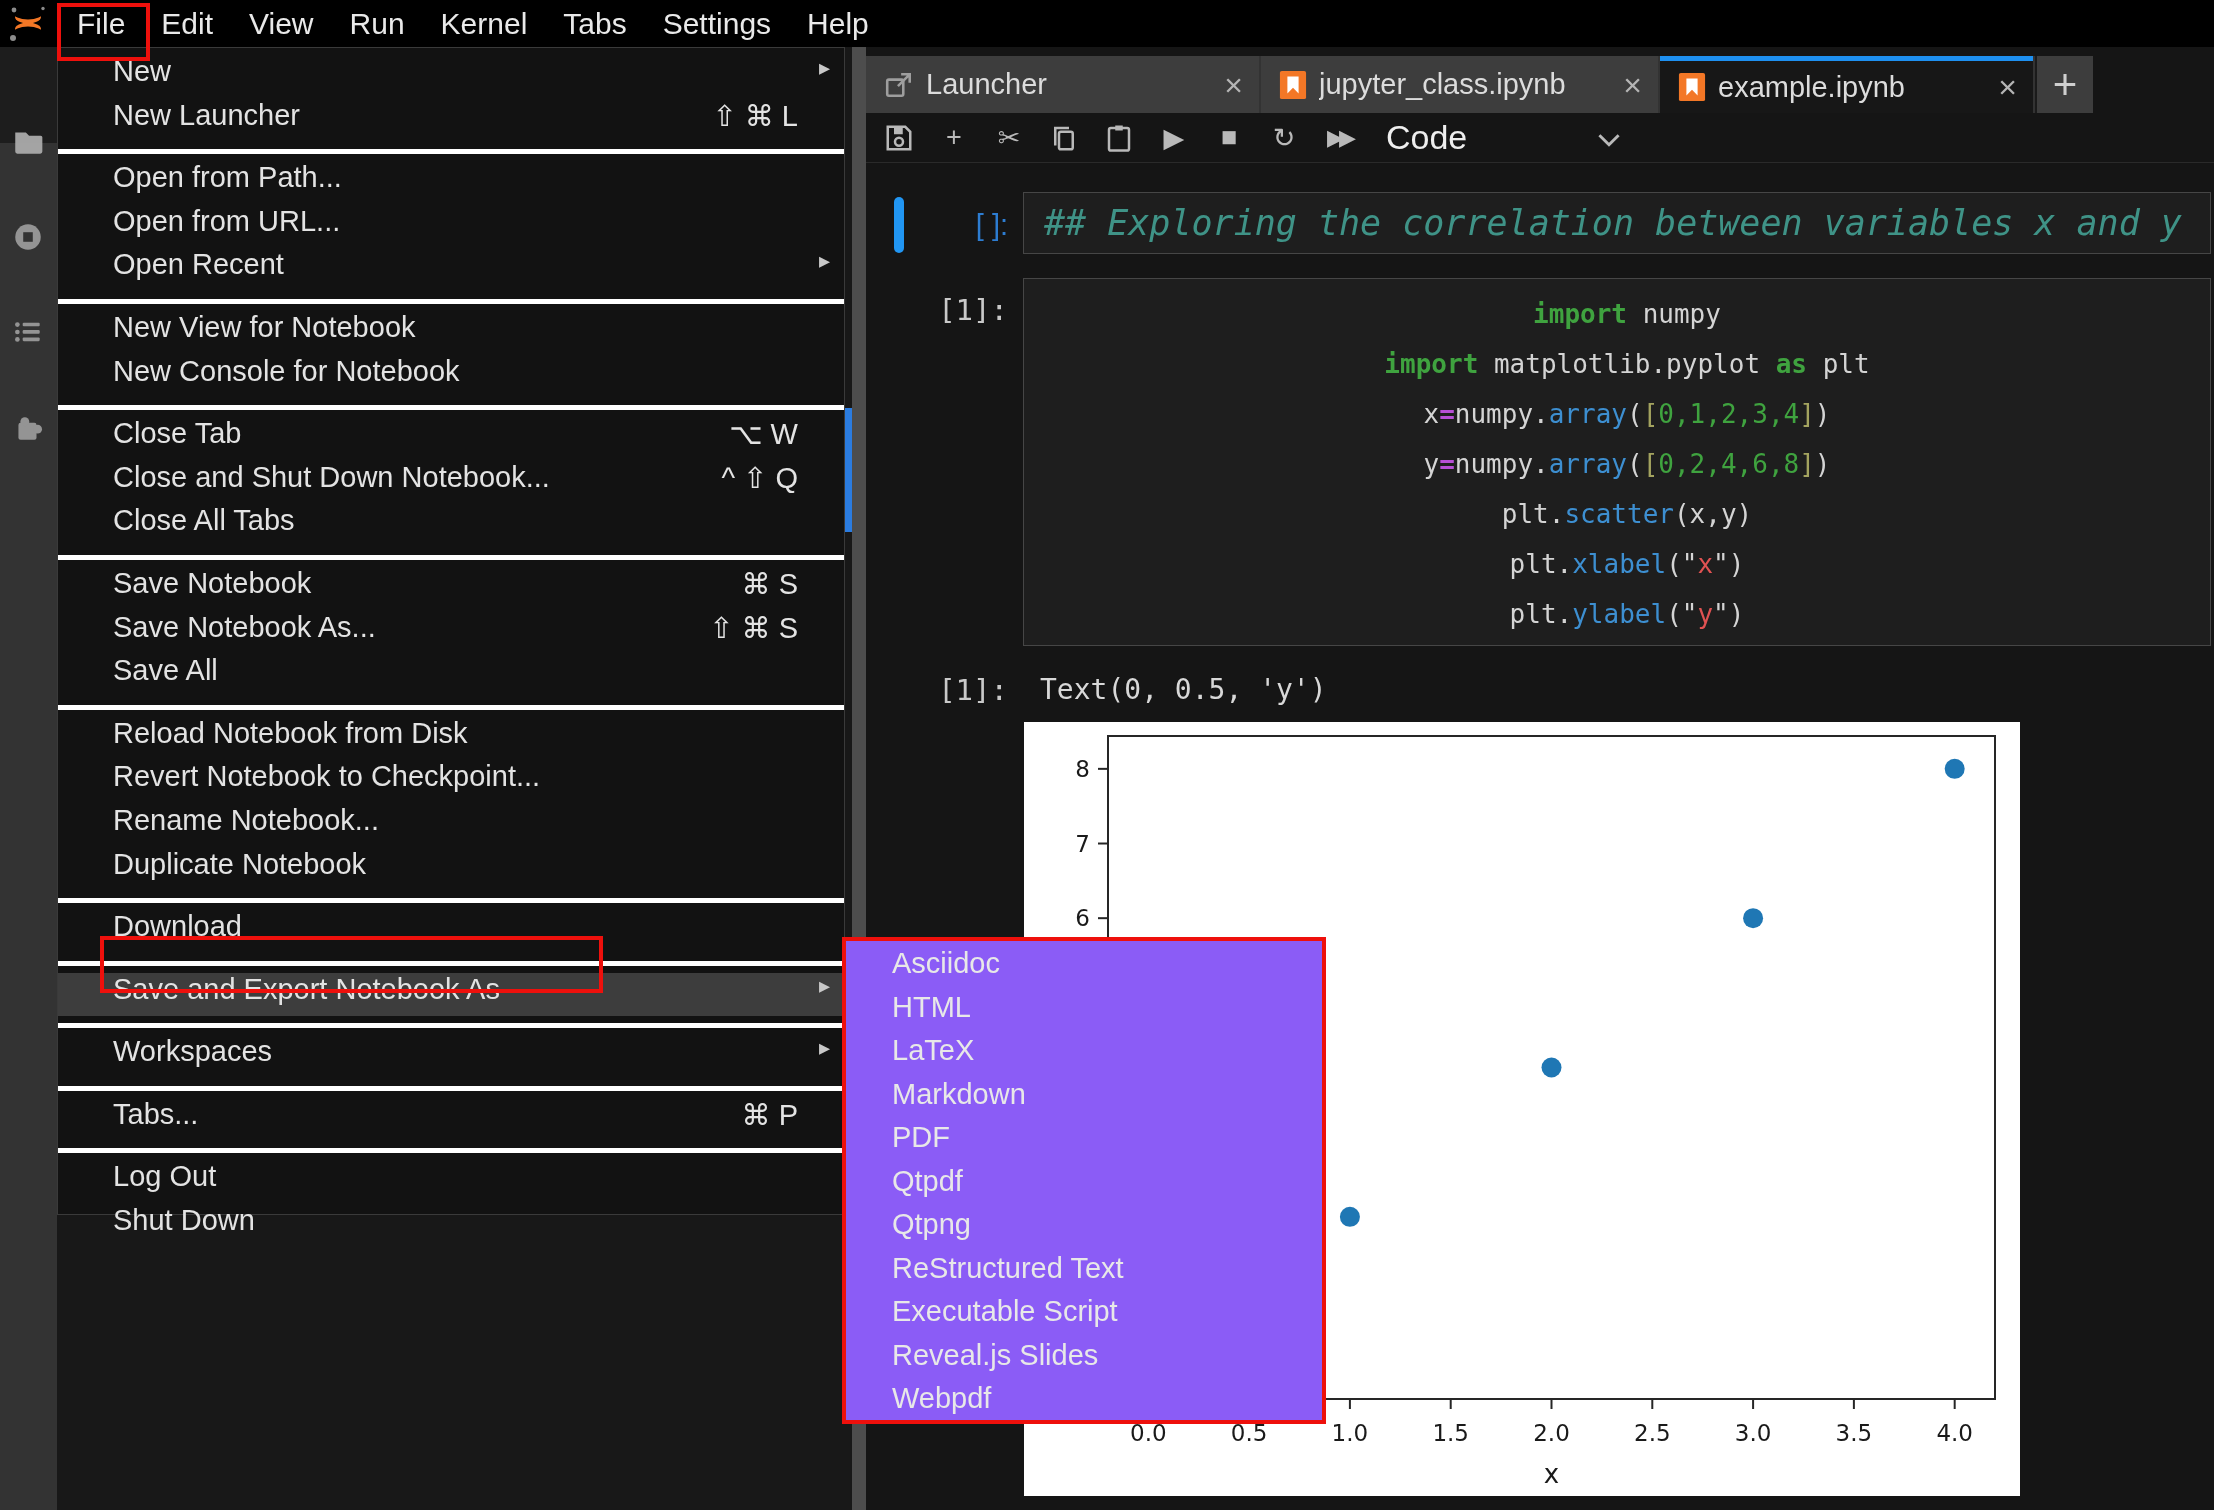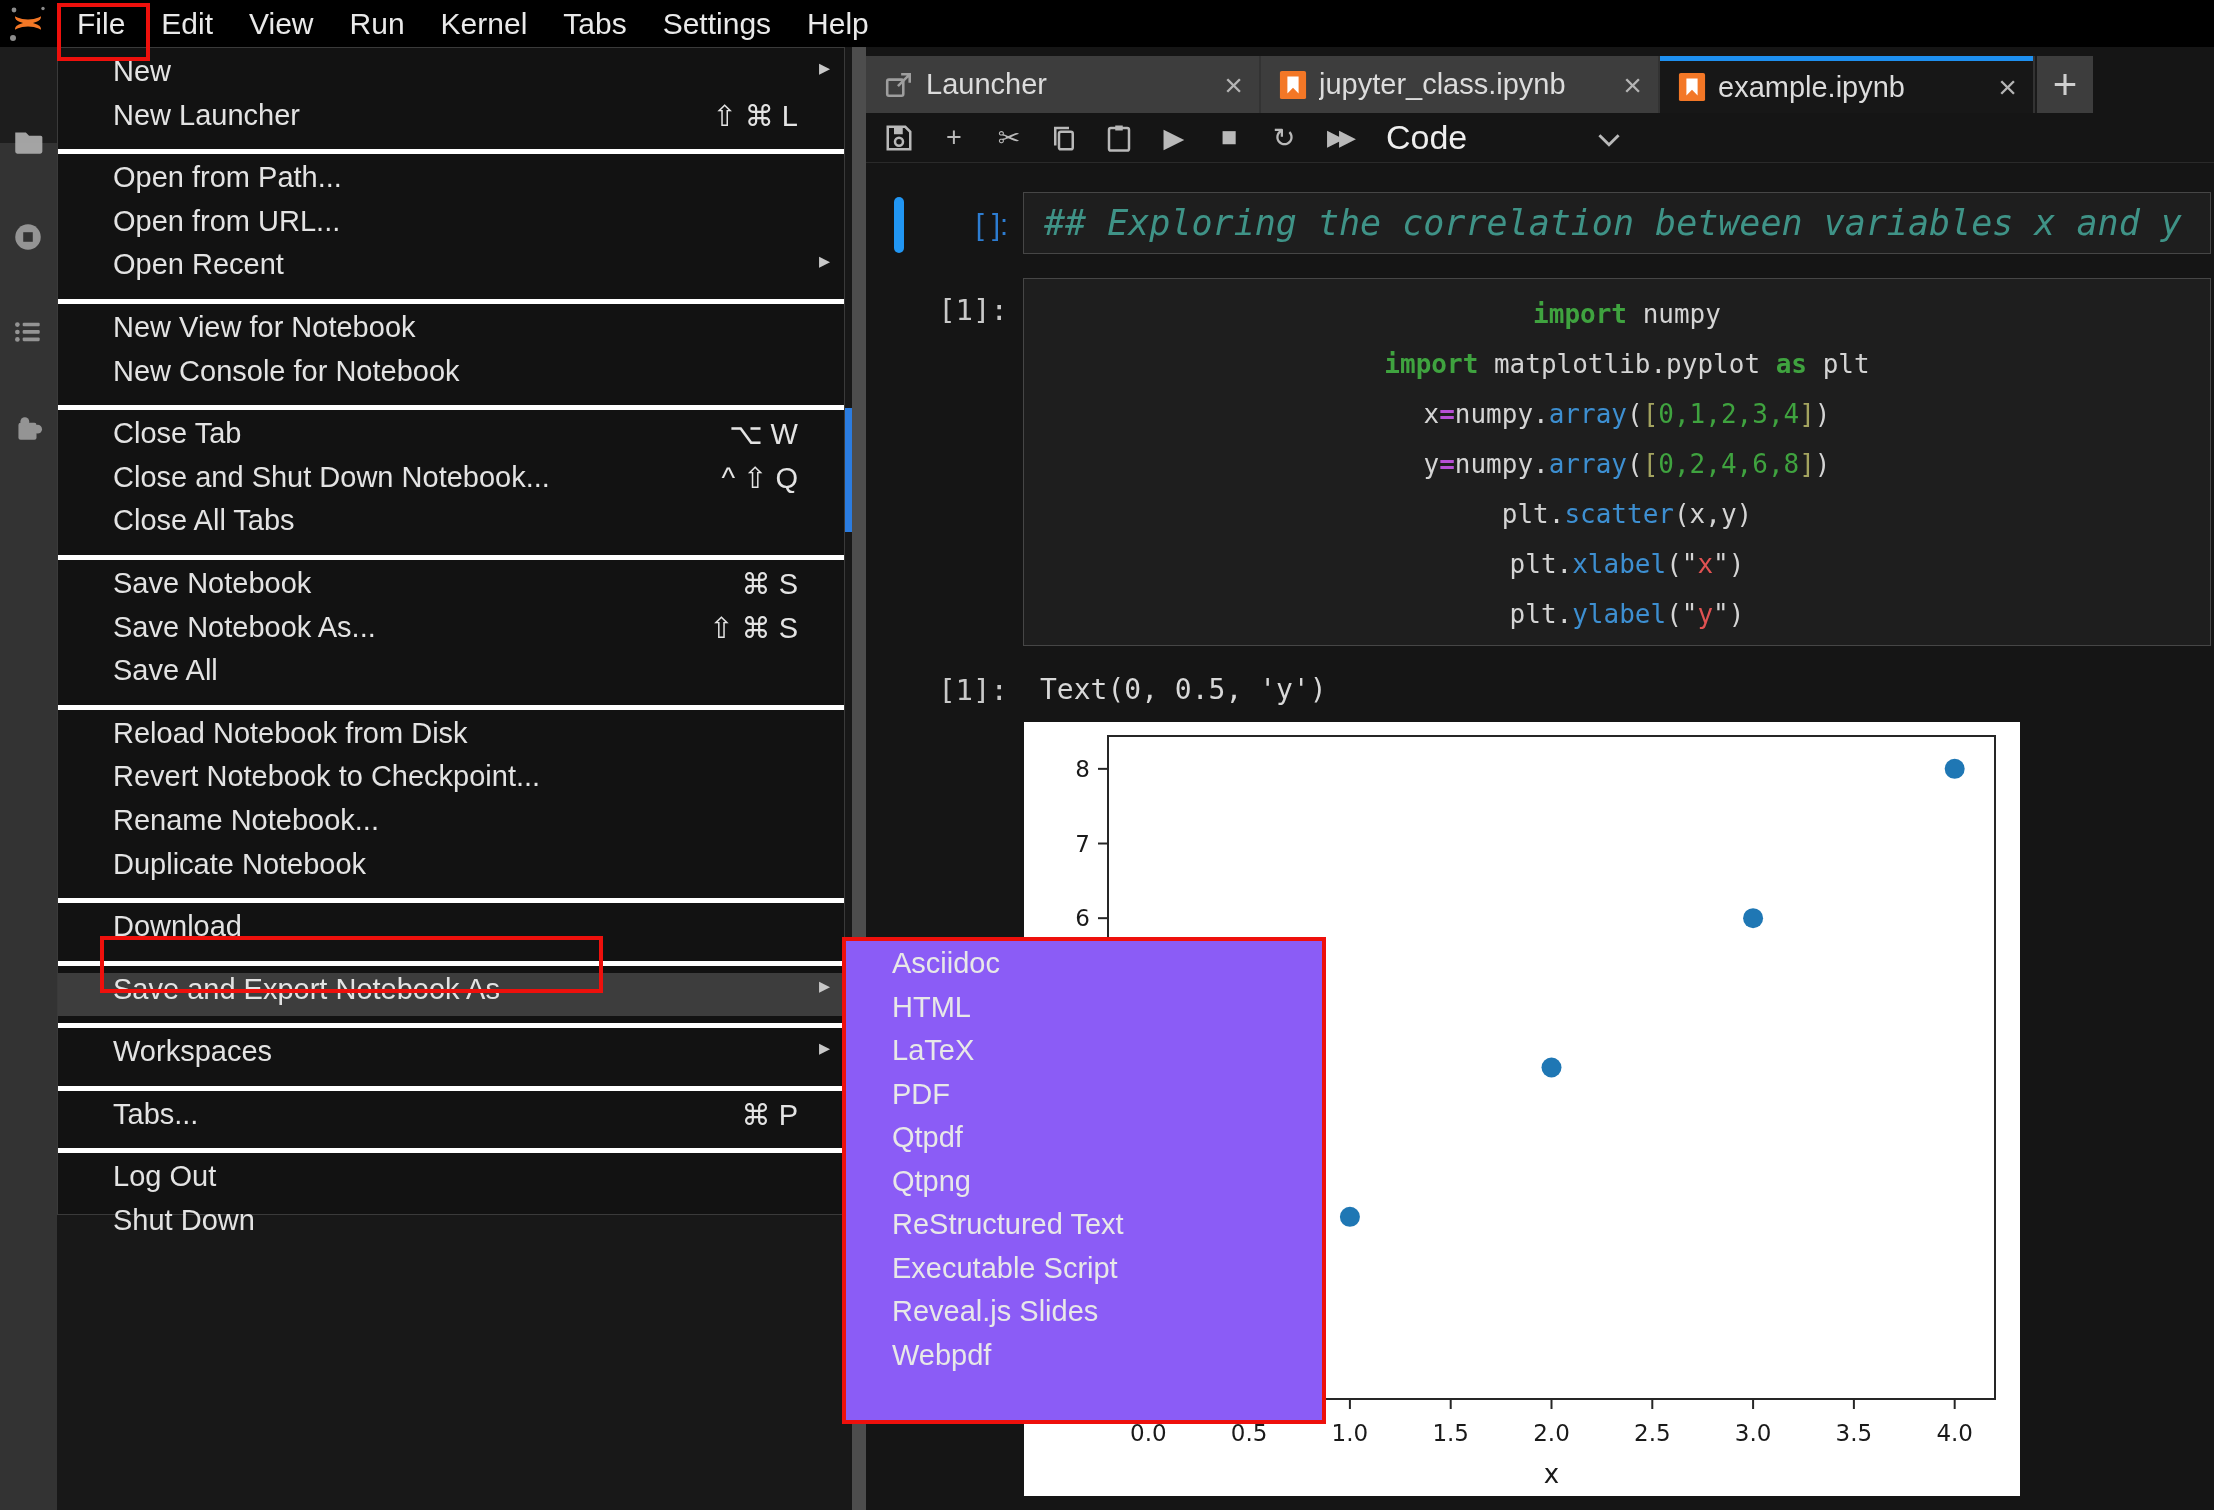--- a/index.html
+++ b/index.html
@@ -429,20 +429,21 @@
           <span class="mi-arrow"></span>
         </div>
       </div>
     </div>
   <div class="save-export-red-box"></div>
 
   <div class="submenu" id="export-submenu">
       <div class="submenu-item">Asciidoc</div>
       <div class="submenu-item">HTML</div>
       <div class="submenu-item">LaTeX</div>
+      <div class="submenu-item">Markdown</div>
       <div class="submenu-item">PDF</div>
       <div class="submenu-item">Qtpdf</div>
       <div class="submenu-item">Qtpng</div>
       <div class="submenu-item">ReStructured Text</div>
       <div class="submenu-item">Executable Script</div>
       <div class="submenu-item">Reveal.js Slides</div>
       <div class="submenu-item">Webpdf</div>
     </div>
 
 </div>

